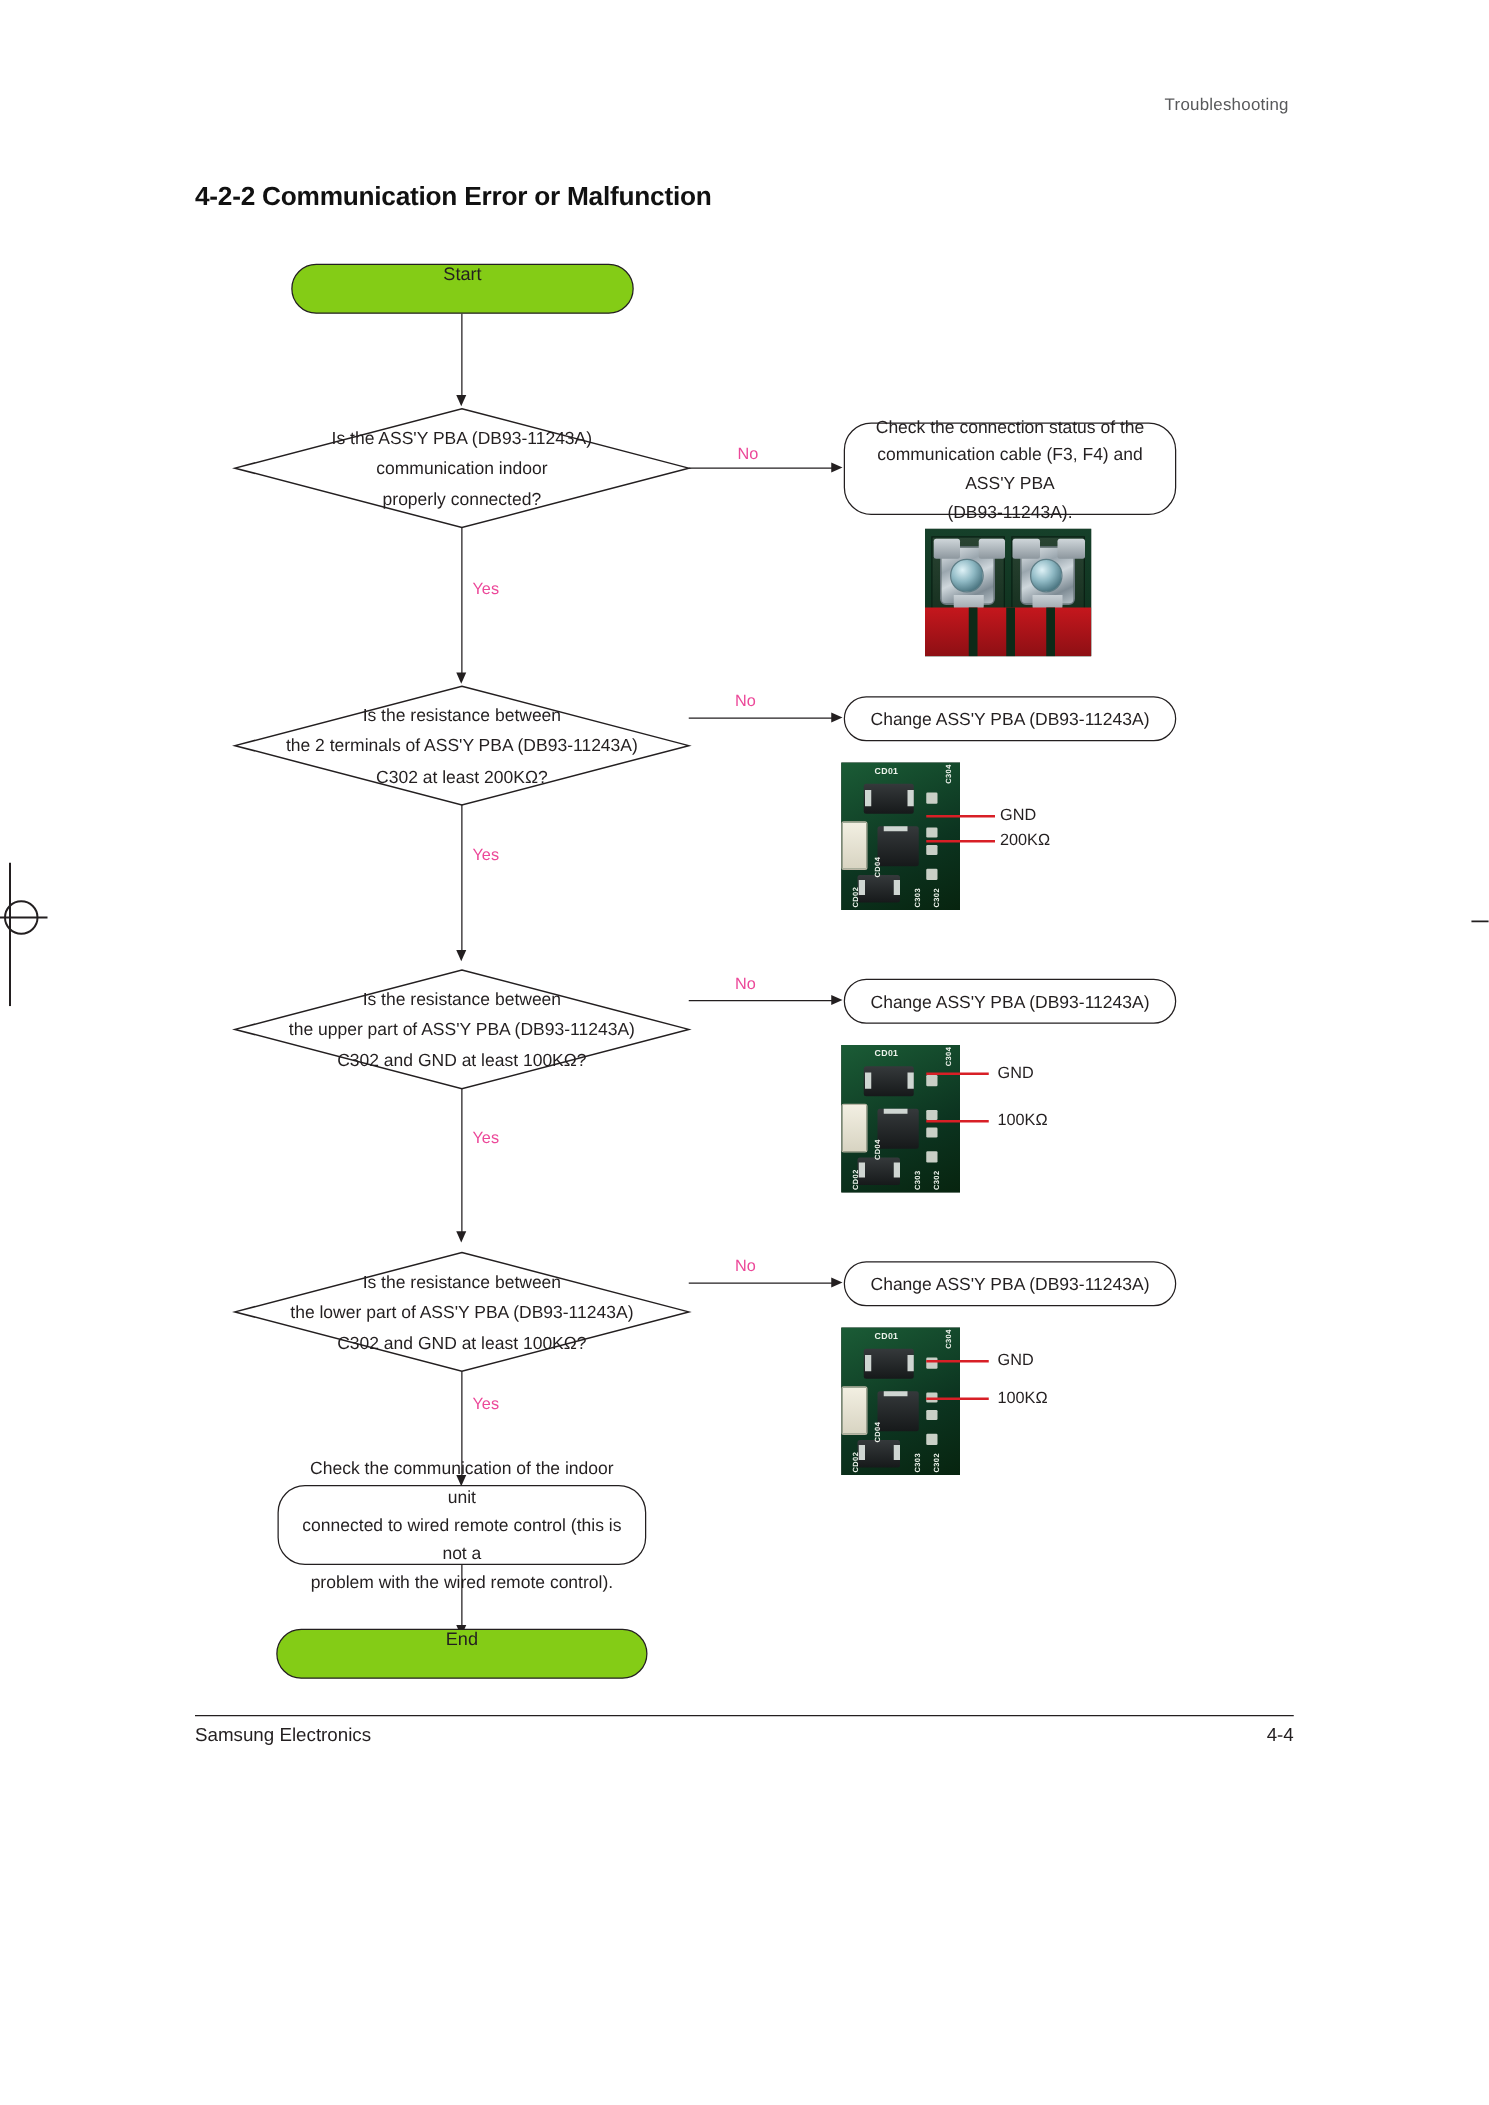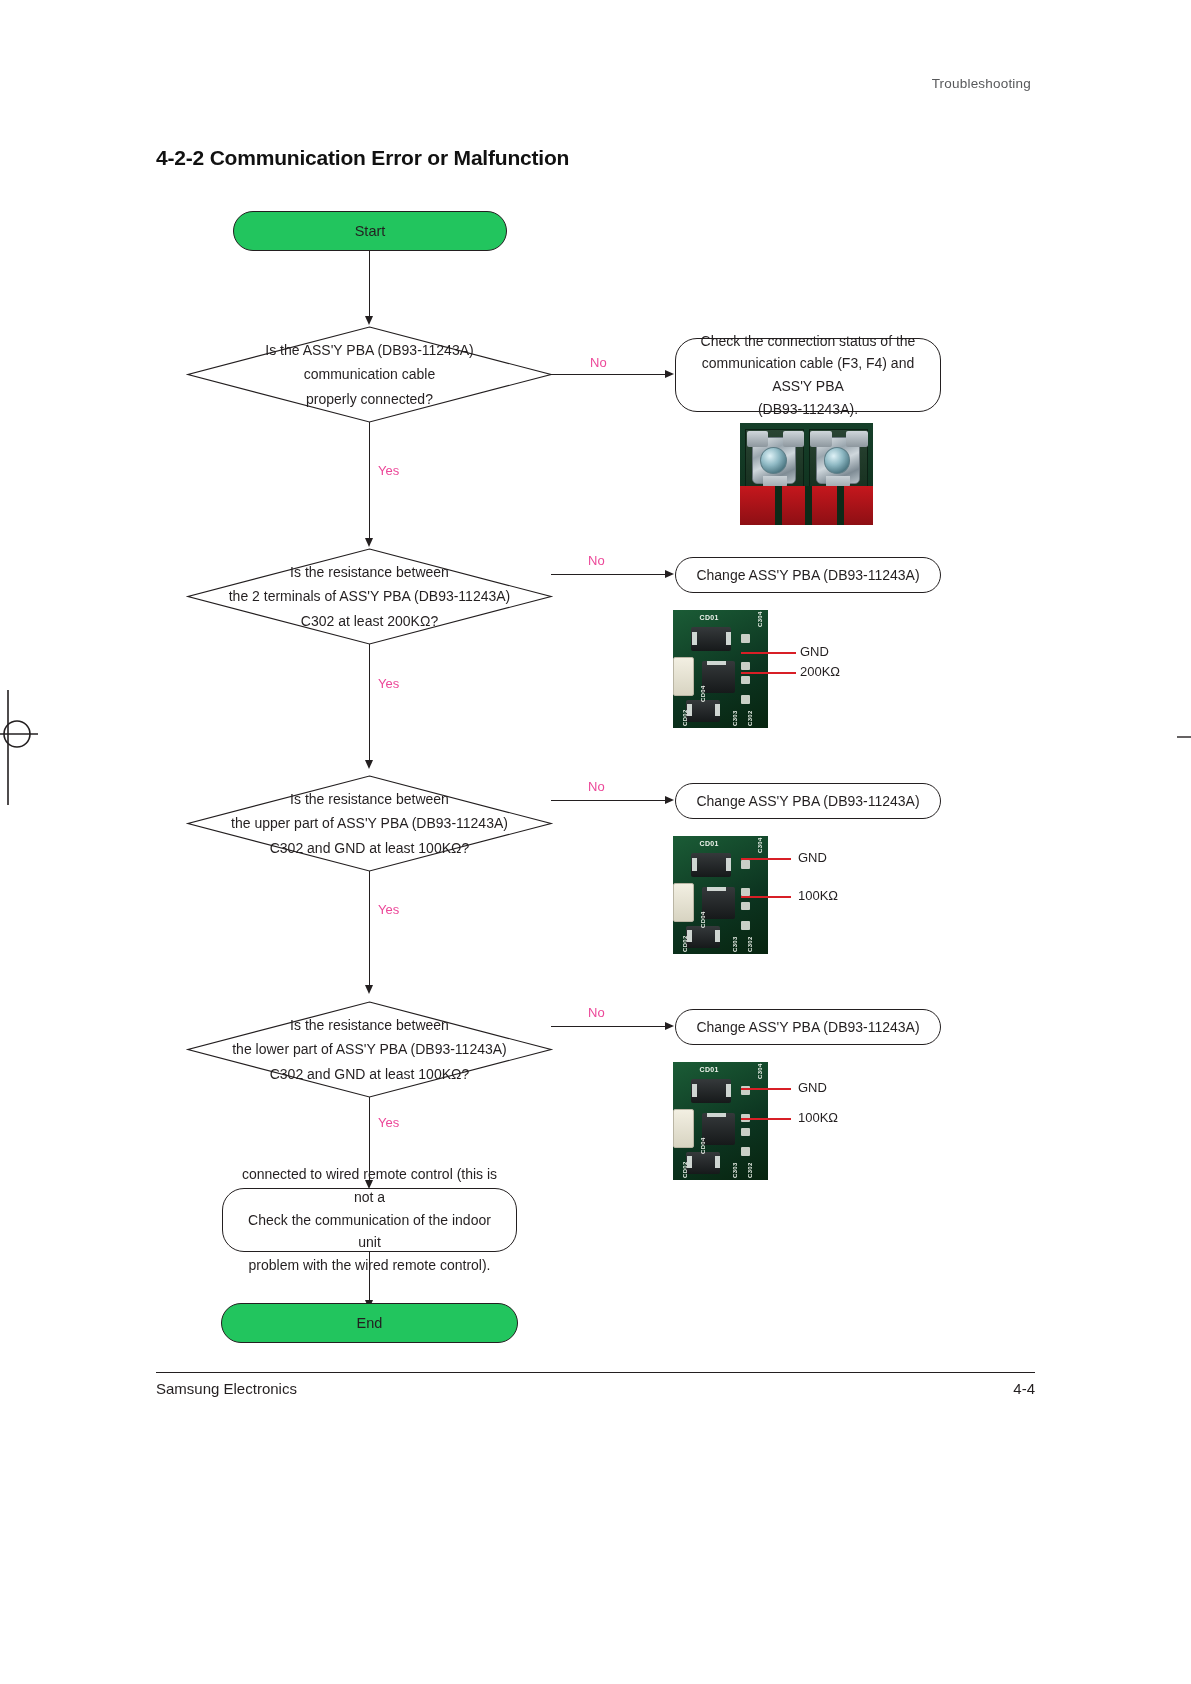--- a/index.html
+++ b/index.html
@@ -27,22 +27,22 @@
   }
 
   
   .reg-left{position:absolute;left:0px;top:690px;width:42px;height:115px;}
   .reg-right{position:absolute;right:0px;top:735px;width:14px;height:4px;}
 
   
   .node{position:absolute;box-sizing:border-box;border-radius:22px;}
 
   .terminator{
-    border:1.4px solid #231f20;border-radius:999px;background:#22c55e;
-    display:flex;align-items:center;justify-content:center;
+    border:1.4px solid #231f20;border-radius:999px;background:#84cc16;
+    display:flex;justify-content:center;
     font-size:14.5px;color:#231f20;
   }
 
   .process{
     border:1.2px solid #231f20;background:#fff;
     display:flex;align-items:center;justify-content:center;
     text-align:center;font-size:14px;color:#231f20;line-height:1.62;
     padding:6px 12px;
   }
 
@@ -142,21 +142,21 @@
 
   <div class="vline" style="left:369px;top:251px;height:67px;"></div>
   <div class="arrow-down" style="left:365px;top:316px;"></div>
 
   <div class="decision" style="left:188px;top:327px;width:363px;height:95px;">
     <svg width="363" height="95" viewBox="0 0 363 95">
       <polygon points="181.5,0 363,47.5 181.5,95 0,47.5" fill="#ffffff" stroke="#231f20" stroke-width="1.2"></polygon>
     </svg>
     <div class="dtext">
       <span>Is the ASS'Y PBA (DB93-11243A)</span>
-      <span>communication cable</span>
+      <span>communication indoor</span>
       <span>properly connected?</span>
     </div>
   </div>
 
   <div class="hline" style="left:551px;top:374px;width:116px;"></div>
   <div class="arrow-right" style="left:665px;top:370px;"></div>
   <div class="edge-label" style="left:590px;top:355px;">No</div>
 
   <div class="node process" style="left:675px;top:338px;width:266px;height:74px;">
     <div>
@@ -335,22 +335,22 @@
   <div class="leader" style="left:741px;top:1118px;width:50px;"></div>
   <div class="pcb-label" style="left:798px;top:1080px;">GND</div>
   <div class="pcb-label" style="left:798px;top:1110px;">100KΩ</div>
 
   <div class="vline" style="left:369px;top:1097px;height:85px;"></div>
   <div class="arrow-down" style="left:365px;top:1180px;"></div>
   <div class="edge-label" style="left:378px;top:1115px;">Yes</div>
 
   <div class="node process" style="left:222px;top:1188px;width:295px;height:64px;">
     <div>
+      <div>Check the communication of the indoor unit</div>
       <div>connected to wired remote control (this is not a</div>
-      <div>Check the communication of the indoor unit</div>
       <div>problem with the wired remote control).</div>
     </div>
   </div>
 
   <div class="vline" style="left:369px;top:1252px;height:50px;"></div>
   <div class="arrow-down" style="left:365px;top:1300px;"></div>
 
   <div class="node terminator" style="left:221px;top:1303px;width:297px;height:40px;">
     <span>End</span>
   </div>

